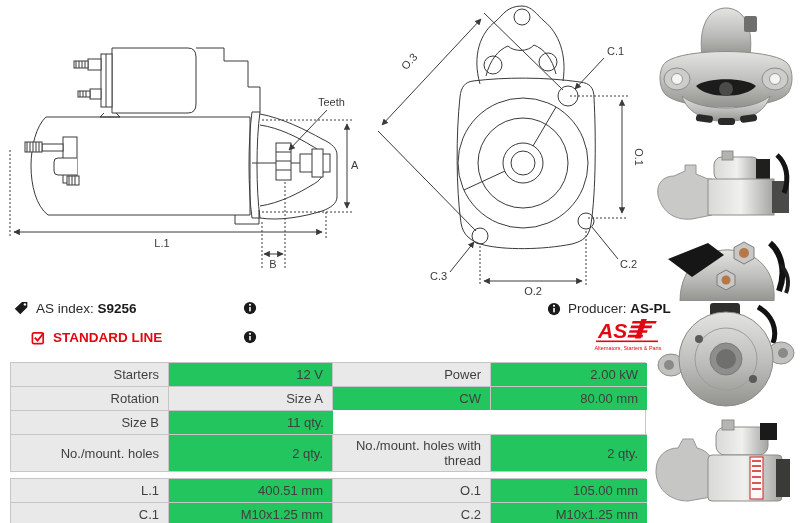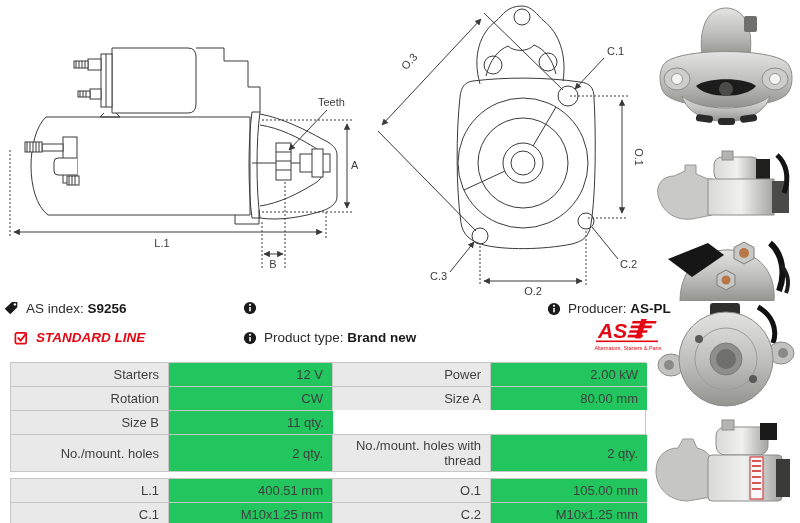--- a/index.html
+++ b/index.html
@@ -139,31 +139,31 @@
     <text class="draw-label" x="268" y="268" stroke="none" fill="#3a3a3a">C.2</text>
 
     <line x1="98" y1="272" x2="122" y2="242" marker-end="url(#arrR)"></line>
     <text class="draw-label" x="78" y="280" stroke="none" fill="#3a3a3a">C.3</text>
 
     <path d="M128,246 V285 M234,231 V285" stroke-dasharray="2,2"></path>
     <line x1="132" y1="281" x2="230" y2="281" marker-start="url(#arrR)" marker-end="url(#arrR)"></line>
     <text class="draw-label" x="181" y="295" text-anchor="middle" stroke="none" fill="#3a3a3a">O.2</text>
   </svg>
 
-  <div class="info-item" style="left:4px;top:301px;">
+  <div class="info-item" style="left:14px;top:301px;">
     <span class="ic">
       <svg width="15" height="15" viewBox="0 0 16 16">
           <path d="M8.5,1 H14.2 V6.7 L6.7,14.2 L0.8,8.3 Z" fill="#1a1a1a"></path>
           <circle cx="11.6" cy="3.6" r="1.3" fill="#fff"></circle>
         </svg>
     </span>
     <span><span>AS index:</span> <span class="b">S9256</span></span>
   </div>
 
-  <div class="info-item" style="left:14px;top:330px;font-style:italic;">
+  <div class="info-item" style="left:31px;top:330px;">
     <span class="ic">
       <svg width="15" height="15" viewBox="0 0 16 16">
           <rect x="1.5" y="3" width="11.5" height="11.5" rx="1.5" fill="none" stroke="#e30613" stroke-width="1.8"></rect>
           <path d="M4,8.2 L7,11.2 L13.5,3.2" stroke="#e30613" stroke-width="2" fill="none"></path>
         </svg>
     </span>
     <span class="red">STANDARD LINE</span>
   </div>
 
   <div class="info-item" style="left:243px;top:301px;">
@@ -177,21 +177,20 @@
   </div>
 
   <div class="info-item" style="left:243px;top:330px;">
     <span class="ic">
       <svg width="14" height="14" viewBox="0 0 16 16">
           <circle cx="8" cy="8" r="7" fill="#1a1a1a"></circle>
           <rect x="7.1" y="6.8" width="1.8" height="5" fill="#fff"></rect>
           <circle cx="8" cy="4.4" r="1.2" fill="#fff"></circle>
         </svg>
     </span>
-    <span><span>Product type:</span> <span class="b">Brand new</span></span>
   </div>
 
   <div class="info-item" style="left:547px;top:301px;">
     <span class="ic">
       <svg width="14" height="14" viewBox="0 0 16 16">
           <circle cx="8" cy="8" r="7" fill="#1a1a1a"></circle>
           <rect x="7.1" y="6.8" width="1.8" height="5" fill="#fff"></rect>
           <circle cx="8" cy="4.4" r="1.2" fill="#fff"></circle>
         </svg>
     </span>
@@ -216,22 +215,22 @@
   <div class="spec-table">
       <div class="tbl-group">
         <div class="tbl-row">
           <div class="cell lab">Starters</div>
           <div class="cell val">12 V</div>
           <div class="cell lab">Power</div>
           <div class="cell val">2.00 kW</div>
         </div>
         <div class="tbl-row">
           <div class="cell lab">Rotation</div>
+          <div class="cell lab">Size A</div>
           <div class="cell val">CW</div>
-          <div class="cell lab">Size A</div>
           <div class="cell val">80.00 mm</div>
         </div>
         <div class="tbl-row">
           <div class="cell lab">Size B</div>
           <div class="cell val">11 qty.</div>
         </div>
         <div class="tbl-row">
           <div class="cell lab">No./mount. holes</div>
           <div class="cell val">2 qty.</div>
           <div class="cell lab">No./mount. holes with thread</div>

